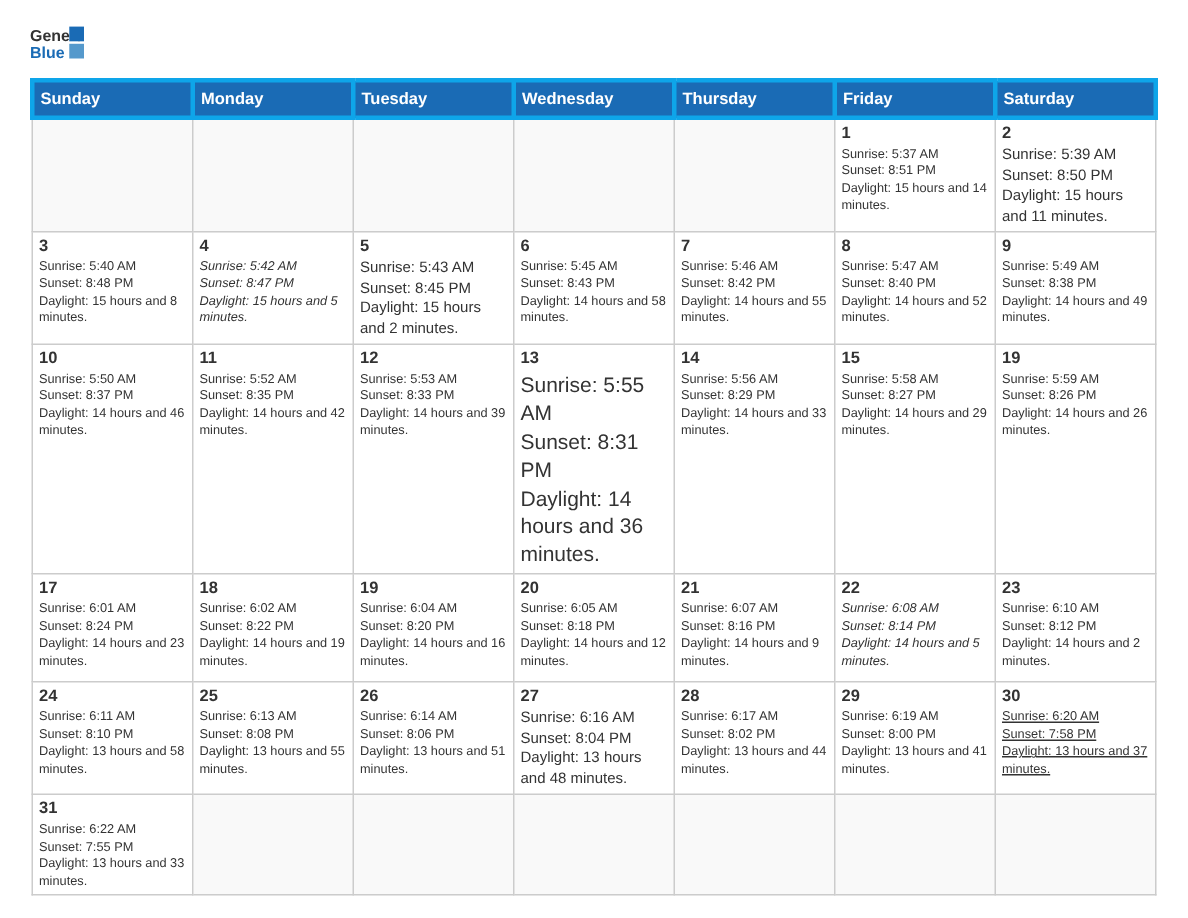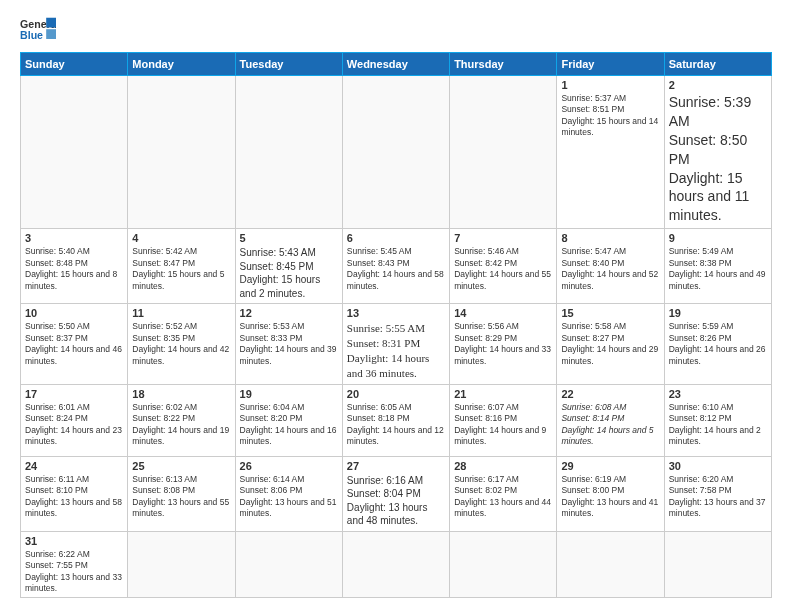--- a/index.html
+++ b/index.html
@@ -49,21 +49,21 @@
       border-collapse: collapse;
       table-layout: fixed;
     }
     thead tr th {
       background: #1a6bb5;
       color: #fff;
       font-size: 11px;
       font-weight: bold;
       padding: 5px 4px;
       text-align: left;
-      border: 1px solid #0ea5e9;
+      border: 3px solid #0ea5e9;
     }
     tbody tr td {
       vertical-align: top;
       border: 1px solid #ccc;
       padding: 3px 4px;
       font-size: 8.5px;
       color: #333;
       height: 72px;
     }
     .day-num {
@@ -114,29 +114,29 @@
     <tbody id="calendar-body">
     <tr>
           <td class="empty"></td>
           <td class="empty"></td>
           <td class="empty"></td>
           <td class="empty"></td>
           <td class="empty"></td>
           <td><span class="day-num">1</span><span style="white-space: pre-line; font-size: 8.5px; line-height: 1.35;">Sunrise: 5:37 AM
 Sunset: 8:51 PM
 Daylight: 15 hours and 14 minutes.</span></td>
-          <td><span class="day-num">2</span><span style="white-space: pre-line; font-size: 14px; line-height: 1.35; margin-top: 31px;">Sunrise: 5:39 AM
+          <td><span class="day-num">2</span><span style="white-space: pre-line; font-size: 10px; line-height: 1.35; margin-top: 31px;">Sunrise: 5:39 AM
 Sunset: 8:50 PM
 Daylight: 15 hours and 11 minutes.</span></td>
         </tr>
         <tr>
           <td><span class="day-num">3</span><span style="white-space: pre-line; font-size: 8.5px; line-height: 1.35;">Sunrise: 5:40 AM
 Sunset: 8:48 PM
 Daylight: 15 hours and 8 minutes.</span></td>
-          <td><span class="day-num">4</span><span style="white-space: pre-line; font-size: 8.5px; line-height: 1.35;">Sunrise: 5:42 AM
+          <td><span class="day-num">4</span><span style="white-space: pre-line; font-size: 8.5px; line-height: 1.35; font-style: italic;">Sunrise: 5:42 AM
 Sunset: 8:47 PM
 Daylight: 15 hours and 5 minutes.</span></td>
           <td><span class="day-num">5</span><span style="white-space: pre-line; font-size: 10px; line-height: 1.35;">Sunrise: 5:43 AM
 Sunset: 8:45 PM
 Daylight: 15 hours and 2 minutes.</span></td>
           <td><span class="day-num">6</span><span style="white-space: pre-line; font-size: 8.5px; line-height: 1.35;">Sunrise: 5:45 AM
 Sunset: 8:43 PM
 Daylight: 14 hours and 58 minutes.</span></td>
           <td><span class="day-num">7</span><span style="white-space: pre-line; font-size: 8.5px; line-height: 1.35;">Sunrise: 5:46 AM
 Sunset: 8:42 PM
@@ -151,21 +151,21 @@
         <tr>
           <td><span class="day-num">10</span><span style="white-space: pre-line; font-size: 8.5px; line-height: 1.35;">Sunrise: 5:50 AM
 Sunset: 8:37 PM
 Daylight: 14 hours and 46 minutes.</span></td>
           <td><span class="day-num">11</span><span style="white-space: pre-line; font-size: 8.5px; line-height: 1.35;">Sunrise: 5:52 AM
 Sunset: 8:35 PM
 Daylight: 14 hours and 42 minutes.</span></td>
           <td><span class="day-num">12</span><span style="white-space: pre-line; font-size: 8.5px; line-height: 1.35;">Sunrise: 5:53 AM
 Sunset: 8:33 PM
 Daylight: 14 hours and 39 minutes.</span></td>
-          <td><span class="day-num">13</span><span style="white-space: pre-line; font-size: 11px; line-height: 1.35; font-family: Liberation Serif, serif;">Sunrise: 5:55 AM
+          <td><span class="day-num">13</span><span style="white-space: pre-line; font-size: 14px; line-height: 1.35;">Sunrise: 5:55 AM
 Sunset: 8:31 PM
 Daylight: 14 hours and 36 minutes.</span></td>
           <td><span class="day-num">14</span><span style="white-space: pre-line; font-size: 8.5px; line-height: 1.35;">Sunrise: 5:56 AM
 Sunset: 8:29 PM
 Daylight: 14 hours and 33 minutes.</span></td>
           <td><span class="day-num">15</span><span style="white-space: pre-line; font-size: 8.5px; line-height: 1.35;">Sunrise: 5:58 AM
 Sunset: 8:27 PM
 Daylight: 14 hours and 29 minutes.</span></td>
           <td><span class="day-num">19</span><span style="white-space: pre-line; font-size: 8.5px; line-height: 1.35;">Sunrise: 5:59 AM
 Sunset: 8:26 PM
@@ -206,21 +206,21 @@
 Daylight: 13 hours and 51 minutes.</span></td>
           <td><span class="day-num">27</span><span style="white-space: pre-line; font-size: 10px; line-height: 1.35;">Sunrise: 6:16 AM
 Sunset: 8:04 PM
 Daylight: 13 hours and 48 minutes.</span></td>
           <td><span class="day-num">28</span><span style="white-space: pre-line; font-size: 8.5px; line-height: 1.35;">Sunrise: 6:17 AM
 Sunset: 8:02 PM
 Daylight: 13 hours and 44 minutes.</span></td>
           <td><span class="day-num">29</span><span style="white-space: pre-line; font-size: 8.5px; line-height: 1.35;">Sunrise: 6:19 AM
 Sunset: 8:00 PM
 Daylight: 13 hours and 41 minutes.</span></td>
-          <td><span class="day-num">30</span><span style="white-space: pre-line; font-size: 8.5px; line-height: 1.35;">Sunrise: 6:20 AM
+          <td><span class="day-num">30</span><span style="white-space: pre-line; font-size: 8.5px; line-height: 1.35; text-decoration: underline;">Sunrise: 6:20 AM
 Sunset: 7:58 PM
 Daylight: 13 hours and 37 minutes.</span></td>
         </tr>
         <tr>
           <td class="last-row"><span class="day-num">31</span><span style="white-space: pre-line; font-size: 8.5px; line-height: 1.35;">Sunrise: 6:22 AM
 Sunset: 7:55 PM
 Daylight: 13 hours and 33 minutes.</span></td>
           <td class="last-row empty"></td>
           <td class="last-row empty"></td>
           <td class="last-row empty"></td>

